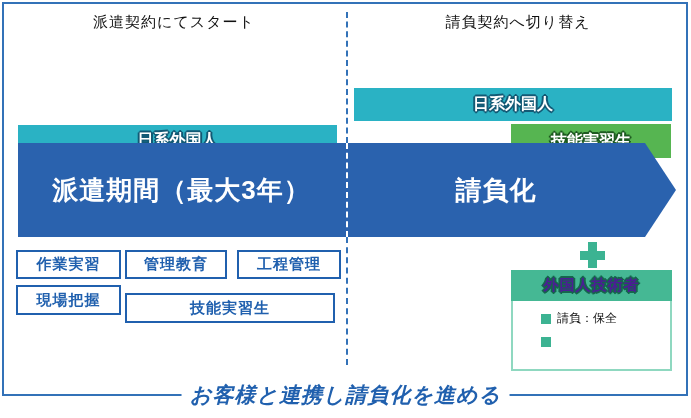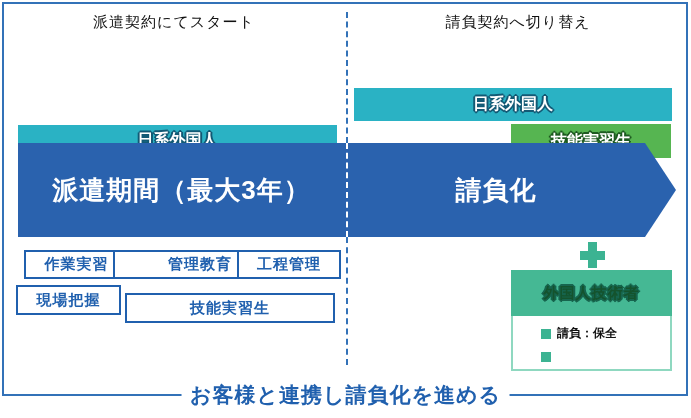--- a/index.html
+++ b/index.html
@@ -39,44 +39,44 @@
     top:143px;height:94px;display:flex;align-items:center;justify-content:center;
     color:#fff;font-size:26px;font-weight:bold;z-index:4;letter-spacing:1px;
   }
   .arrow-label.left{left:18px;width:327px;}
   .arrow-label.right{left:347px;width:298px;}
   .pbox{
     background:#fff;border:2px solid var(--box-blue,#2060ae);
     display:flex;align-items:center;justify-content:center;
     color:var(--box-blue,#2060ae);font-size:15px;font-weight:bold;z-index:2;letter-spacing:1px;
   }
-  .pbox.b0{left:24px;top:250px;width:101px;height:25px;}
-  .pbox.b1{left:113px;top:250px;width:98px;height:25px;padding-left:36px;}
+  .pbox.b0{left:16px;top:250px;width:101px;height:25px;}
+  .pbox.b1{left:125px;top:250px;width:98px;height:25px;}
   .pbox.b2{left:237px;top:250px;width:100px;height:25px;}
   .pbox.b3{left:16px;top:285px;width:101px;height:26px;}
   .pbox.b4{left:125px;top:293px;width:206px;height:26px;}
   .plus-icon{left:580px;top:242px;width:25px;height:26px;z-index:2;}
   .plus-icon .ph,.plus-icon .pv{position:absolute;background:var(--accent-teal-green,#3cb392);}
   .plus-icon .ph{left:0;top:9px;width:25px;height:9px;}
   .plus-icon .pv{left:8px;top:0;width:9px;height:26px;}
   .tech-card{left:511px;top:270px;width:161px;height:101px;z-index:2;background:#fff;
     border:2px solid var(--card-border,#8fd8c0);box-sizing:border-box;}
   .tech-card .card-title{
-    margin:-2px;height:46px;background:var(--card-header-green,#45b894);
+    margin:-2px;height:31px;background:var(--card-header-green,#45b894);
     display:flex;align-items:center;justify-content:center;
-    color:#14532d;font-size:15px;font-weight:bold;letter-spacing:1px;
+    color:#4c1d95;font-size:15px;font-weight:bold;letter-spacing:1px;
     text-shadow:-1px -1px 0 #17654e,1px -1px 0 #17654e,-1px 1px 0 #17654e,1px 1px 0 #17654e,0 2px 0 #17654e,2px 0 0 #17654e,0 -2px 0 #17654e,-2px 0 0 #17654e;
   }
   .tech-card .card-body{padding:11px 8px 0 8px;display:flex;flex-direction:column;gap:10px;}
-  .card-item{display:flex;align-items:center;gap:6px;font-size:12px;font-weight:bold;color:#111;padding-left:20px;}
+  .card-item{display:flex;align-items:center;gap:6px;font-size:12px;font-weight:normal;color:#111;padding-left:20px;}
   .bullet-square{width:10px;height:10px;background:var(--accent-teal-green,#3cb392);flex:0 0 auto;}
   .footer-title{
     left:50%;top:381px;transform:translateX(-50%);
     background:#ffffff;padding:0 9px;white-space:nowrap;
-    color:var(--footer-blue,#2060ae);font-size:21px;font-weight:bold;letter-spacing:1px;z-index:5;
+    color:var(--footer-blue,#2060ae);font-size:21px;font-weight:bold;letter-spacing:1px;z-index:5;font-style:italic;
   }
 </style>
 </head>
 <body>
 
 <div class="abs frame"></div>
 
 <div class="abs divider top"></div>
 <div class="abs divider mid"></div>
 <div class="abs divider bot"></div>

